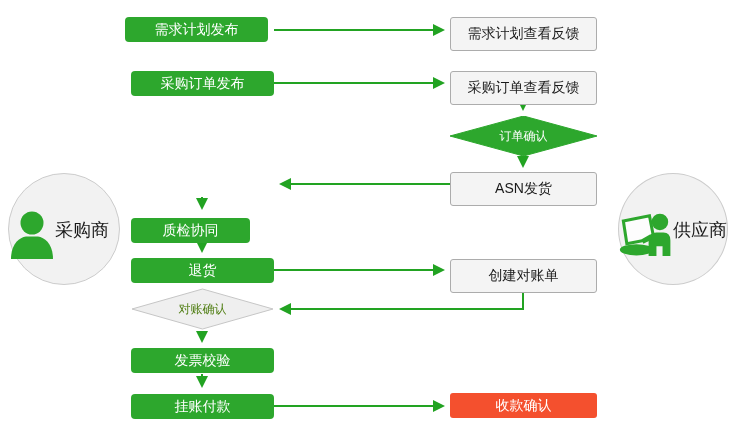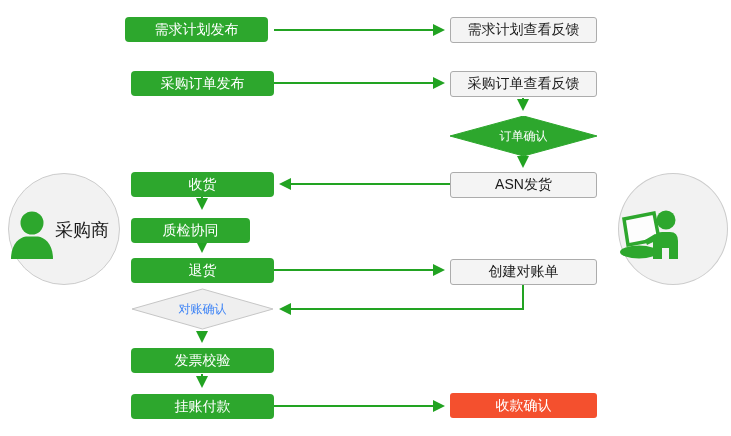--- a/index.html
+++ b/index.html
@@ -14,32 +14,32 @@
     font-family:"Liberation Sans","DejaVu Sans",sans-serif;
   }
   .arrows{position:absolute;left:0;top:0;width:731px;height:436px;pointer-events:none;}
   .fl{stroke:var(--line);stroke-width:2;fill:none;}
   .ah-path{fill:var(--line);}
   .box{
     position:absolute;height:25px;display:flex;align-items:center;justify-content:center;
     font-size:14px;box-sizing:border-box;white-space:nowrap;
   }
   .box.green{background:var(--green);color:#fff;border-radius:4px;}
-  .box.white{background:var(--box-fill);color:#1a1a1a;border:1px solid var(--box-border);border-radius:3px;height:26px;}
+  .box.white{background:var(--box-fill);color:#1a1a1a;border:1px solid var(--box-border);border-radius:3px;height:34px;}
   .box.red{background:var(--red);color:#fff;border-radius:3px;}
   .diamond{position:absolute;}
   .diamond svg{position:absolute;left:0;top:0;width:100%;height:100%;}
   .d-green{fill:var(--green);stroke:var(--green);stroke-width:1;}
   .d-grey{fill:var(--diamond-fill);stroke:var(--diamond-border);stroke-width:1;}
   .d-label{
     position:absolute;left:0;top:0;width:100%;height:100%;
     display:flex;align-items:center;justify-content:center;font-size:12px;white-space:nowrap;
   }
   .d-label.on-green{color:#fff;}
-  .d-label.on-grey{color:#3b82f6;}
+  .d-label.on-grey{color:#4d7c0f;}
   .actor{
     position:absolute;border-radius:50%;background:var(--circle-fill);
     border:1px solid var(--circle-border);box-sizing:border-box;
     display:flex;align-items:center;
   }
   .actor-label{font-size:18px;color:#1a1a1a;margin-top:2px;white-space:nowrap;}
   .actor svg{margin-top:12px;}
   .pi{fill:var(--green);}
   .pi-screen{fill:#fdfdfd;stroke:var(--green);stroke-width:3.5;}
 </style>
@@ -77,25 +77,25 @@
   </div>
 
   <div class="actor" style="left:618px;top:173px;width:110px;height:112px">
     <svg width="62" height="50" viewBox="0 0 62 50">
       <ellipse class="pi" cx="20" cy="42" rx="19" ry="6.5"></ellipse>
       <polygon class="pi-screen" points="5,9 35,3 40,29 9,35"></polygon>
       <circle class="pi" cx="47" cy="10" r="9.5"></circle>
       <path class="pi" d="M34,49 L34,31 Q34,22 43,22 L51,22 Q59,22 59,31 L59,49 L50,49 L50,38 L43,38 L43,49 Z"></path>
       <path class="pi" d="M36,24 L26,30 L28,35 L38,30 Z"></path>
     </svg>
+    <span class="actor-label">供应商</span>
   </div>
 
   <div class="box green" style="left:125px;top:17px;width:143px">需求计划发布</div>
   <div class="box green" style="left:131px;top:71px;width:143px">采购订单发布</div>
-  <div class="box green" style="left:131px;top:172px;width:143px">收货</div>
   <div class="box green" style="left:131px;top:218px;width:119px">质检协同</div>
   <div class="box green" style="left:131px;top:258px;width:143px">退货</div>
 
   <div class="diamond" style="left:131px;top:288px;width:143px;height:42px">
     <svg viewBox="0 0 143 42" preserveAspectRatio="none">
       <polygon class="d-grey" points="1,21 71.5,1 142,21 71.5,41"></polygon>
     </svg>
     <span class="d-label on-grey">对账确认</span>
   </div>
 

